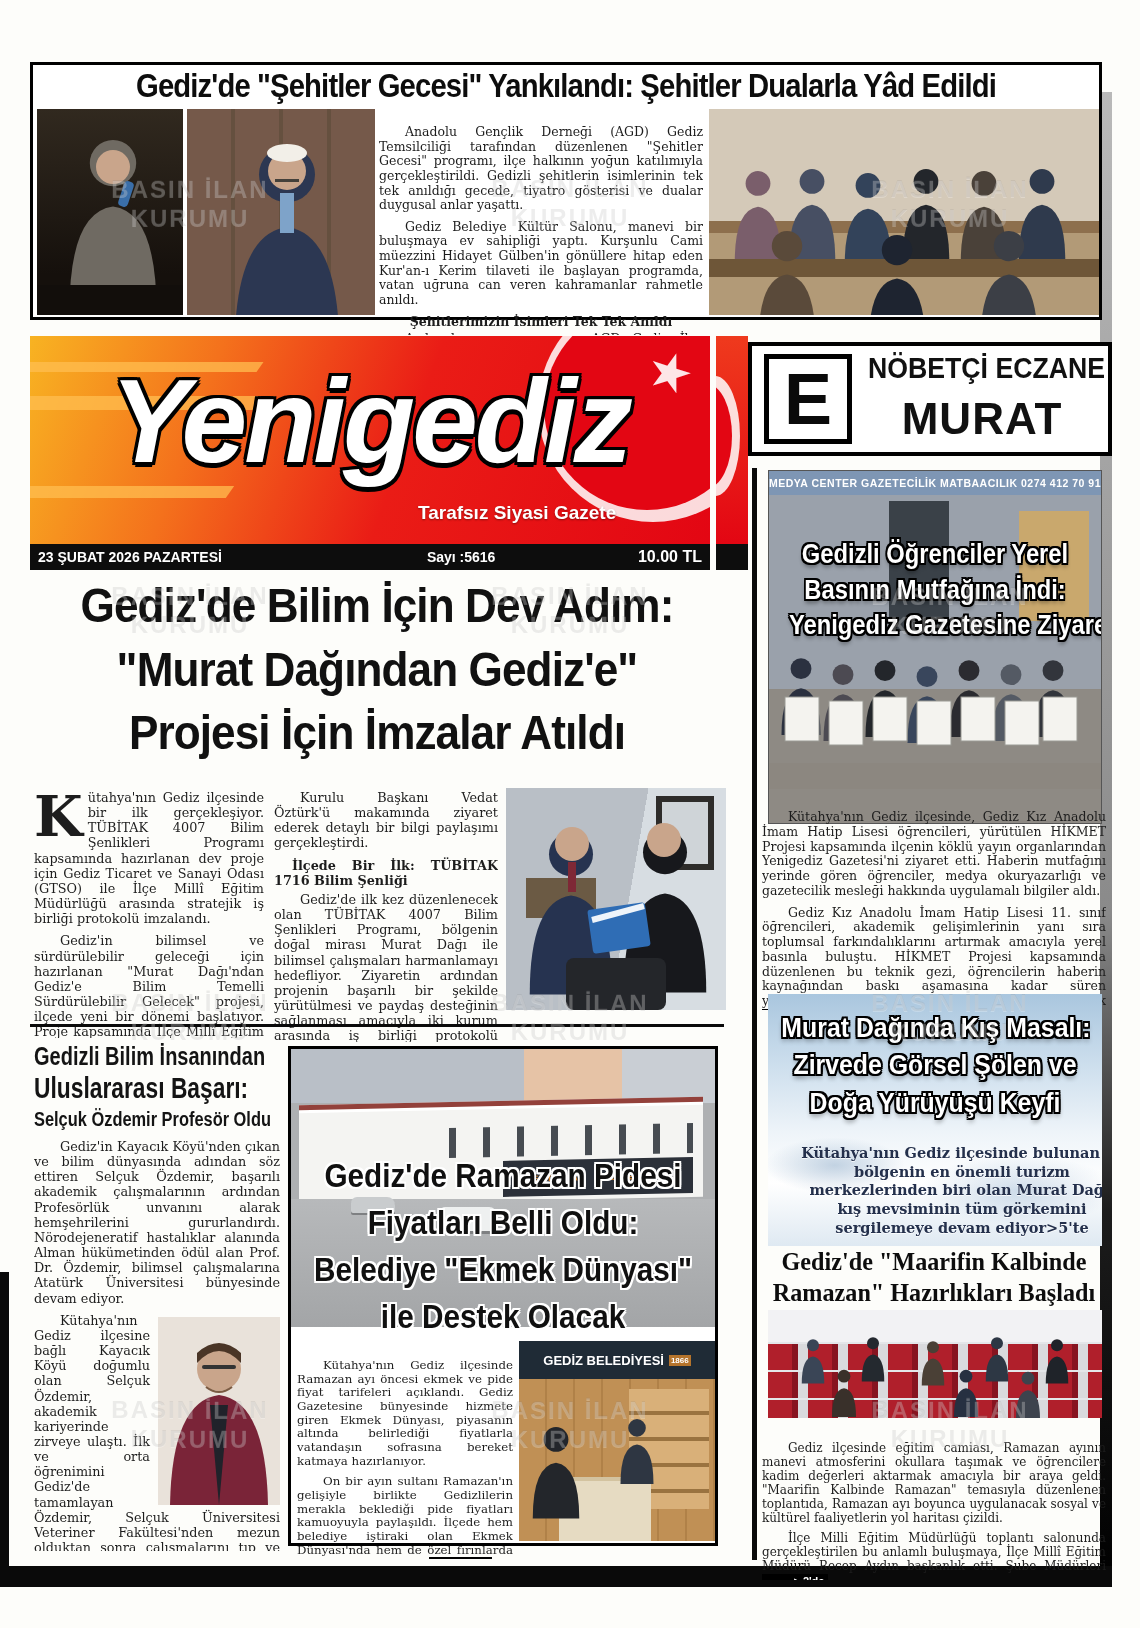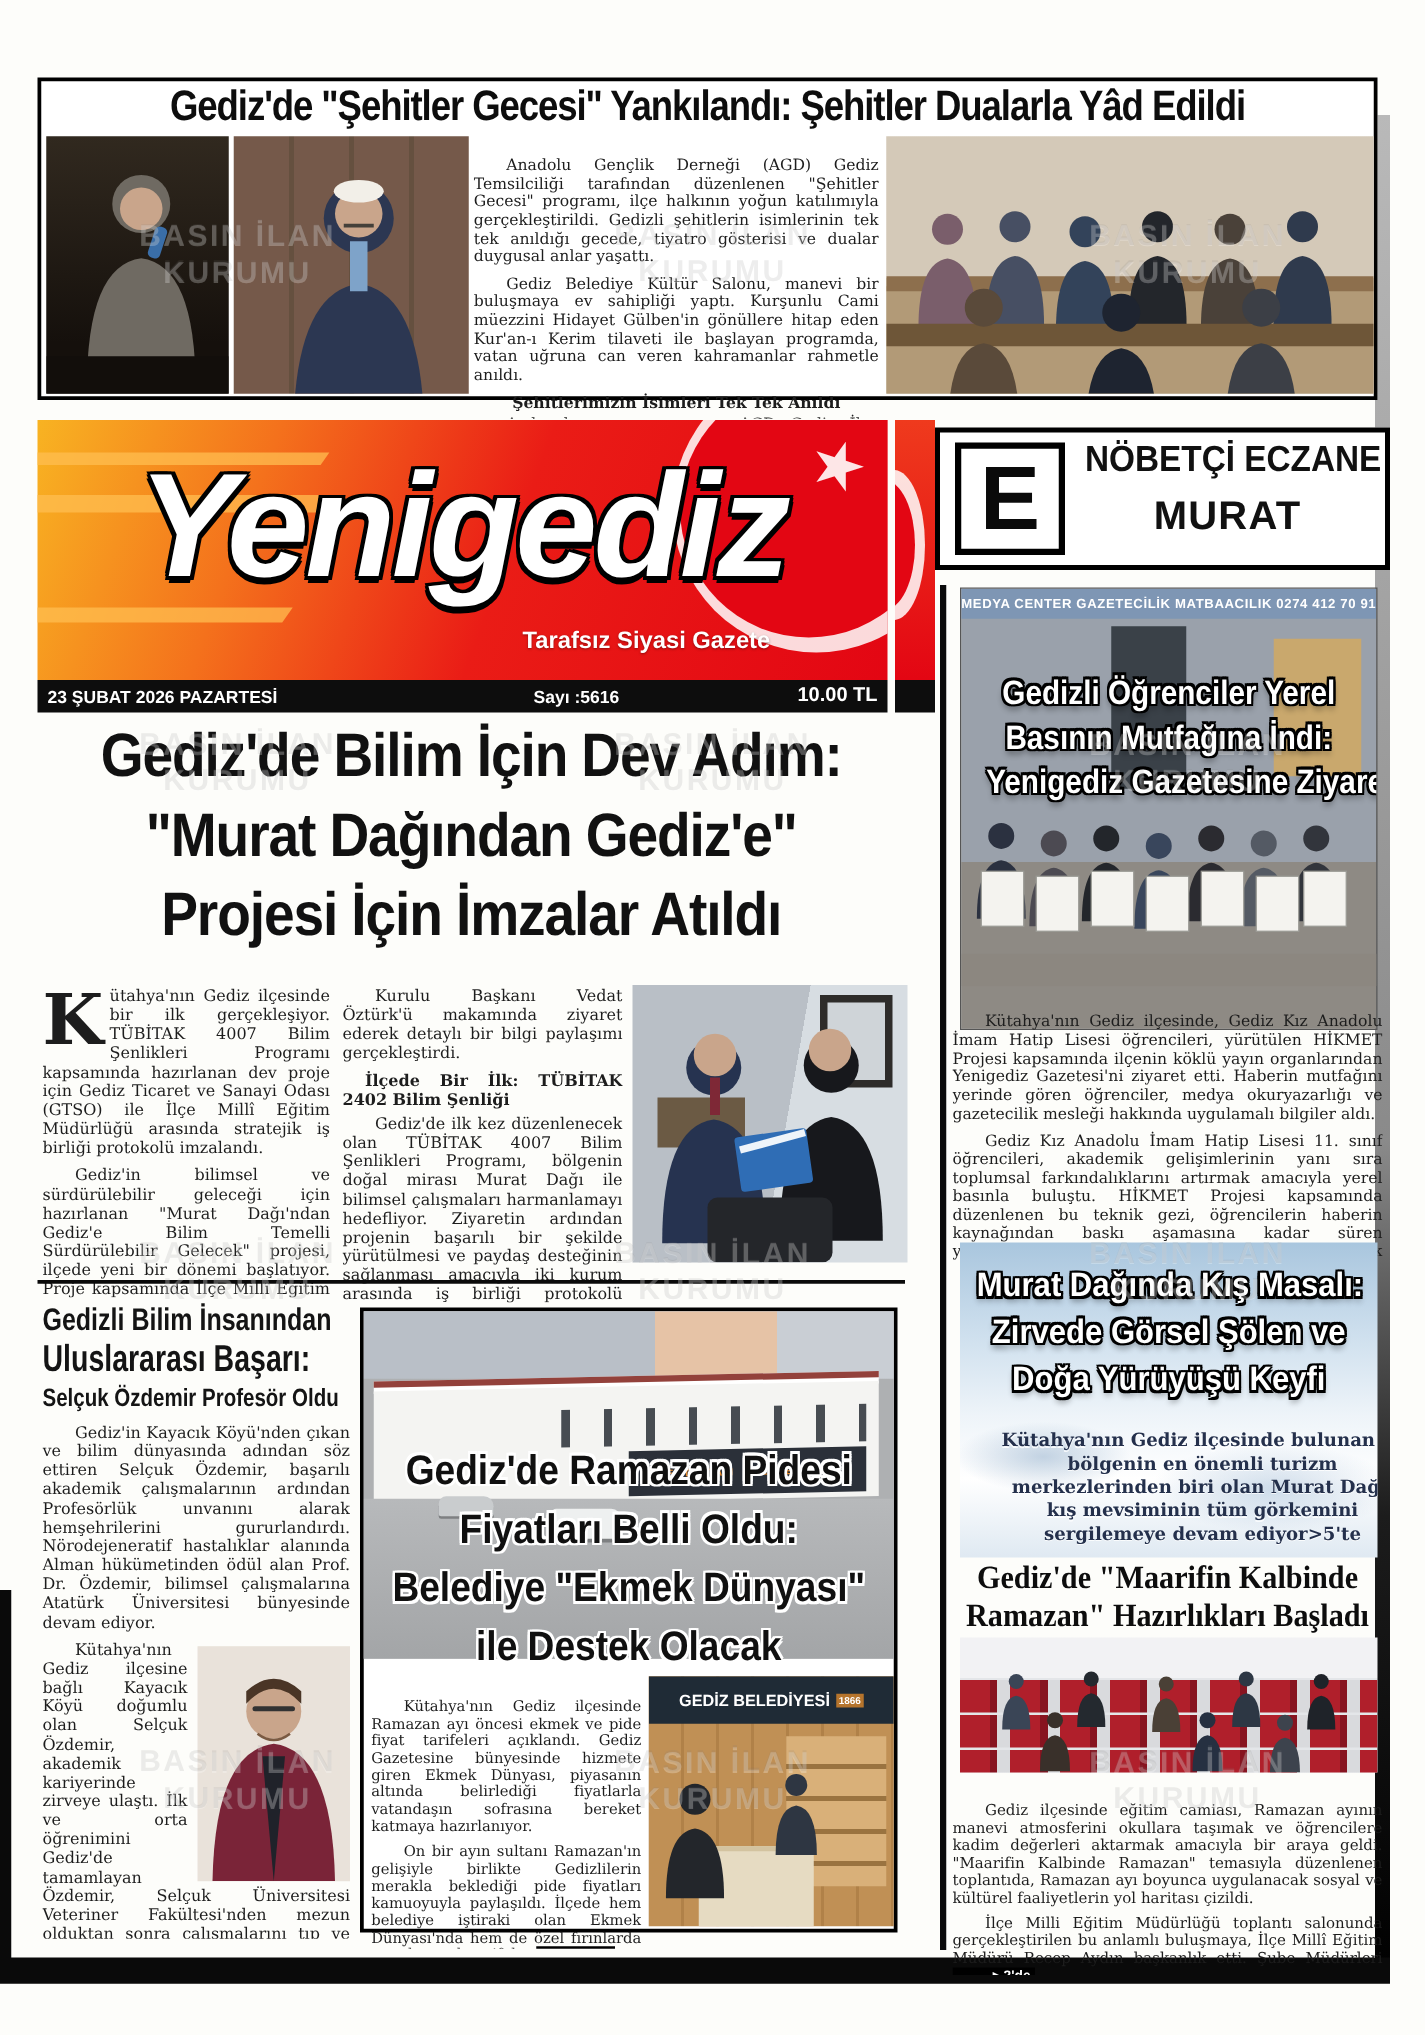--- a/index.html
+++ b/index.html
@@ -82,21 +82,21 @@
   .flag-black { left:716px; top:544px; width:32px; height:26px; background:#0d0d0d; }
   
   .pharm { left:748px; top:342px; width:364px; height:114px; border:4px solid #000;
     background:#fff; }
   .ebox { position:absolute; left:12px; top:8px; width:88px; height:90px;
     border:5px solid #000; display:flex; align-items:center; justify-content:center;
     font-size:72px; font-weight:bold; color:#0a0a0a; }
   .pharm-label { position:absolute; left:106px; top:6px; width:248px; text-align:center;
     font-size:29px; font-weight:bold; white-space:nowrap; transform:scaleX(.92); }
   .pharm-name { position:absolute; left:106px; top:48px; width:248px; text-align:center;
-    font-size:32px; font-weight:bold; letter-spacing:1px; }
+    font-size:44px; font-weight:bold; letter-spacing:1px; }
   
   .col-sep { left:752px; top:468px; width:5px; height:1092px; background:#0a0a0a; }
   .st-photo { left:768px; top:470px; width:334px; height:354px; overflow:hidden;
     border:1px solid #555;
     background:linear-gradient(#9aa1ab 0 62%,#8e8a84 62% 100%); }
   .st-banner { position:absolute; left:0; top:0; width:100%; height:24px; background:#7e96b4;
     color:#fff; font-size:10.5px; font-weight:bold; text-align:center; line-height:24px;
     letter-spacing:.5px; white-space:nowrap; }
   .st-head { position:absolute; left:0; top:66px; width:100%; text-align:center;
     font-size:27px; line-height:1.32; font-weight:bold; }
@@ -366,21 +366,21 @@
   </div>
 
   <div class="abs col1 serifbody">
     <p style="text-indent:0"><span class="dropcap">K</span><span>ütahya'nın Gediz ilçesinde bir ilk gerçekleşiyor. TÜBİTAK 4007 Bilim Şenlikleri Programı kapsamında hazırlanan dev proje için Gediz Ticaret ve Sanayi Odası (GTSO) ile İlçe Millî Eğitim Müdürlüğü arasında stratejik iş birliği protokolü imzalandı.</span></p>
     <p style="margin-bottom:2px">Gediz'in bilimsel ve sürdürülebilir geleceği için hazırlanan "Murat Dağı'ndan Gediz'e Bilim Temelli Sürdürülebilir Gelecek" projesi, ilçede yeni bir dönemi başlatıyor. Proje kapsamında İlçe Millî Eğitim Müdürü Recep Aydın ve beraberindeki proje ekibi, GTSO Yönetim</p>
 
   </div>
 
   <div class="abs col2 serifbody">
     <p>Kurulu Başkanı Vedat Öztürk'ü makamında ziyaret ederek detaylı bir bilgi paylaşımı gerçekleştirdi.</p>
-    <p class="subhead">İlçede Bir İlk: TÜBİTAK 2402 Bilim Şenliği</p>
+    <p class="subhead">İlçede Bir İlk: TÜBİTAK 1716 Bilim Şenliği</p>
     <p style="margin-bottom:2px">Gediz'de ilk kez düzenlenecek olan TÜBİTAK 4007 Bilim Şenlikleri Programı, bölgenin doğal mirası Murat Dağı ile bilimsel çalışmaları harmanlamayı hedefliyor. Ziyaretin ardından projenin başarılı bir şekilde yürütülmesi ve paydaş desteğinin sağlanması amacıyla iki kurum arasında iş birliği protokolü resmiyete kavuştu.</p>
 
   </div>
 
   <div class="abs photoE">
     <svg viewBox="0 0 220 222" width="220" height="222" xmlns="http://www.w3.org/2000/svg">
       <rect x="150" y="8" width="58" height="74" fill="#2e2c2a"></rect>
       <rect x="156" y="14" width="46" height="62" fill="#cfd4d8"></rect>
       <rect x="20" y="90" width="70" height="40" fill="#6b5a44"></rect>
       <use href="#person" x="10" y="26" width="110" height="196" fill="#263350"></use>

